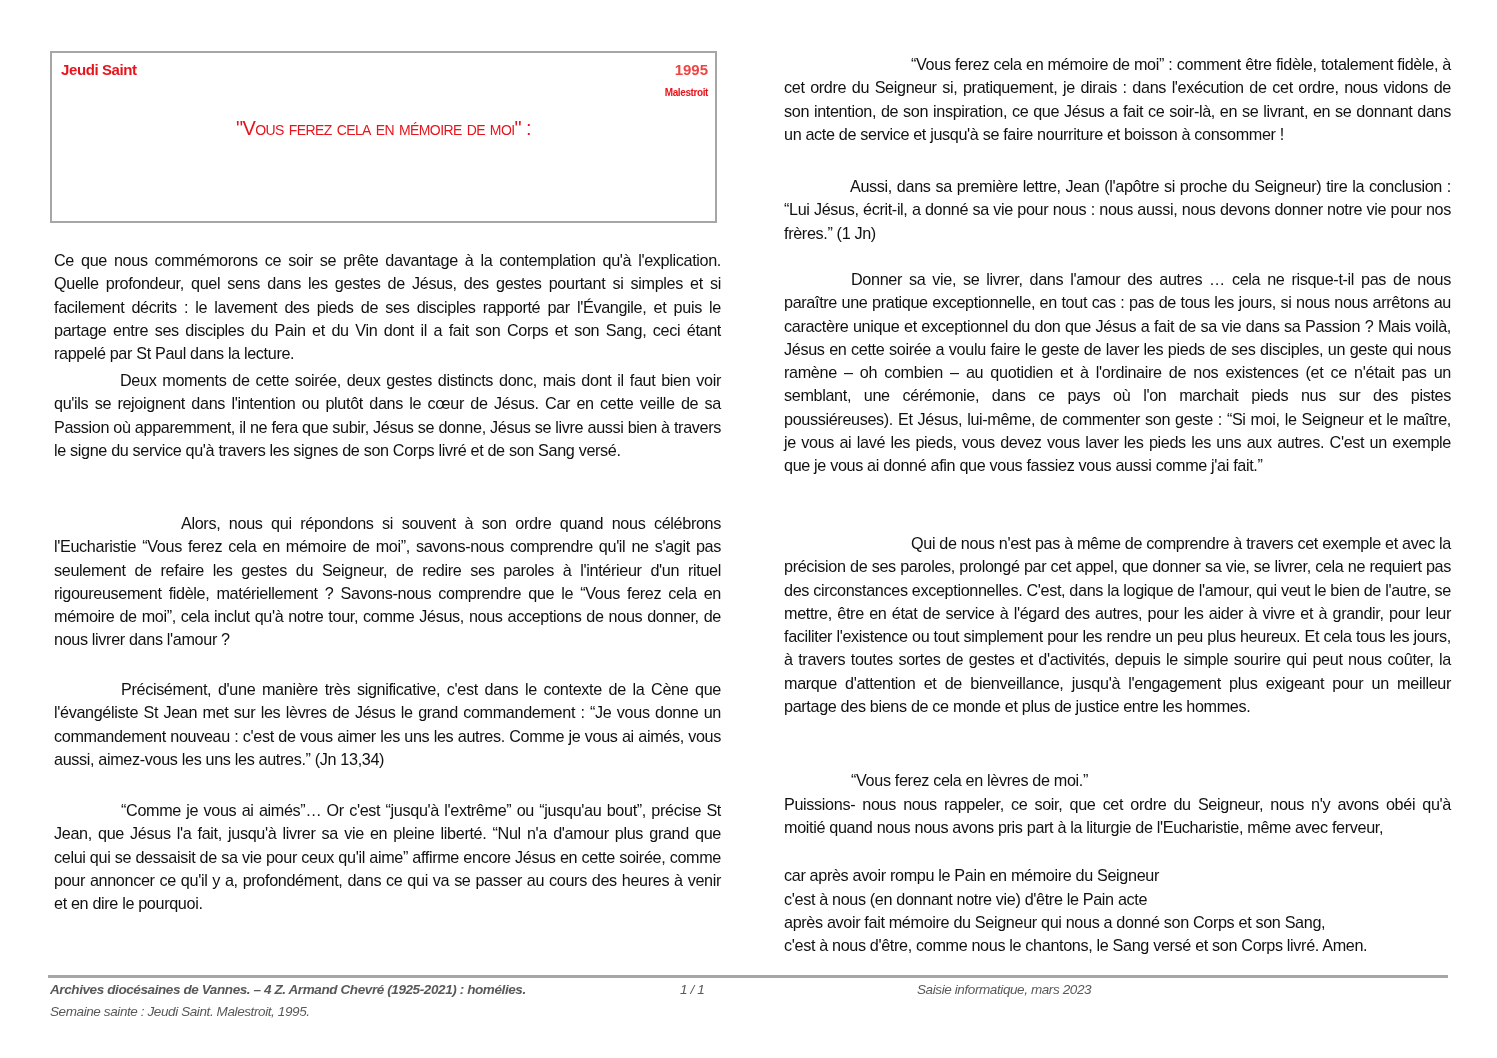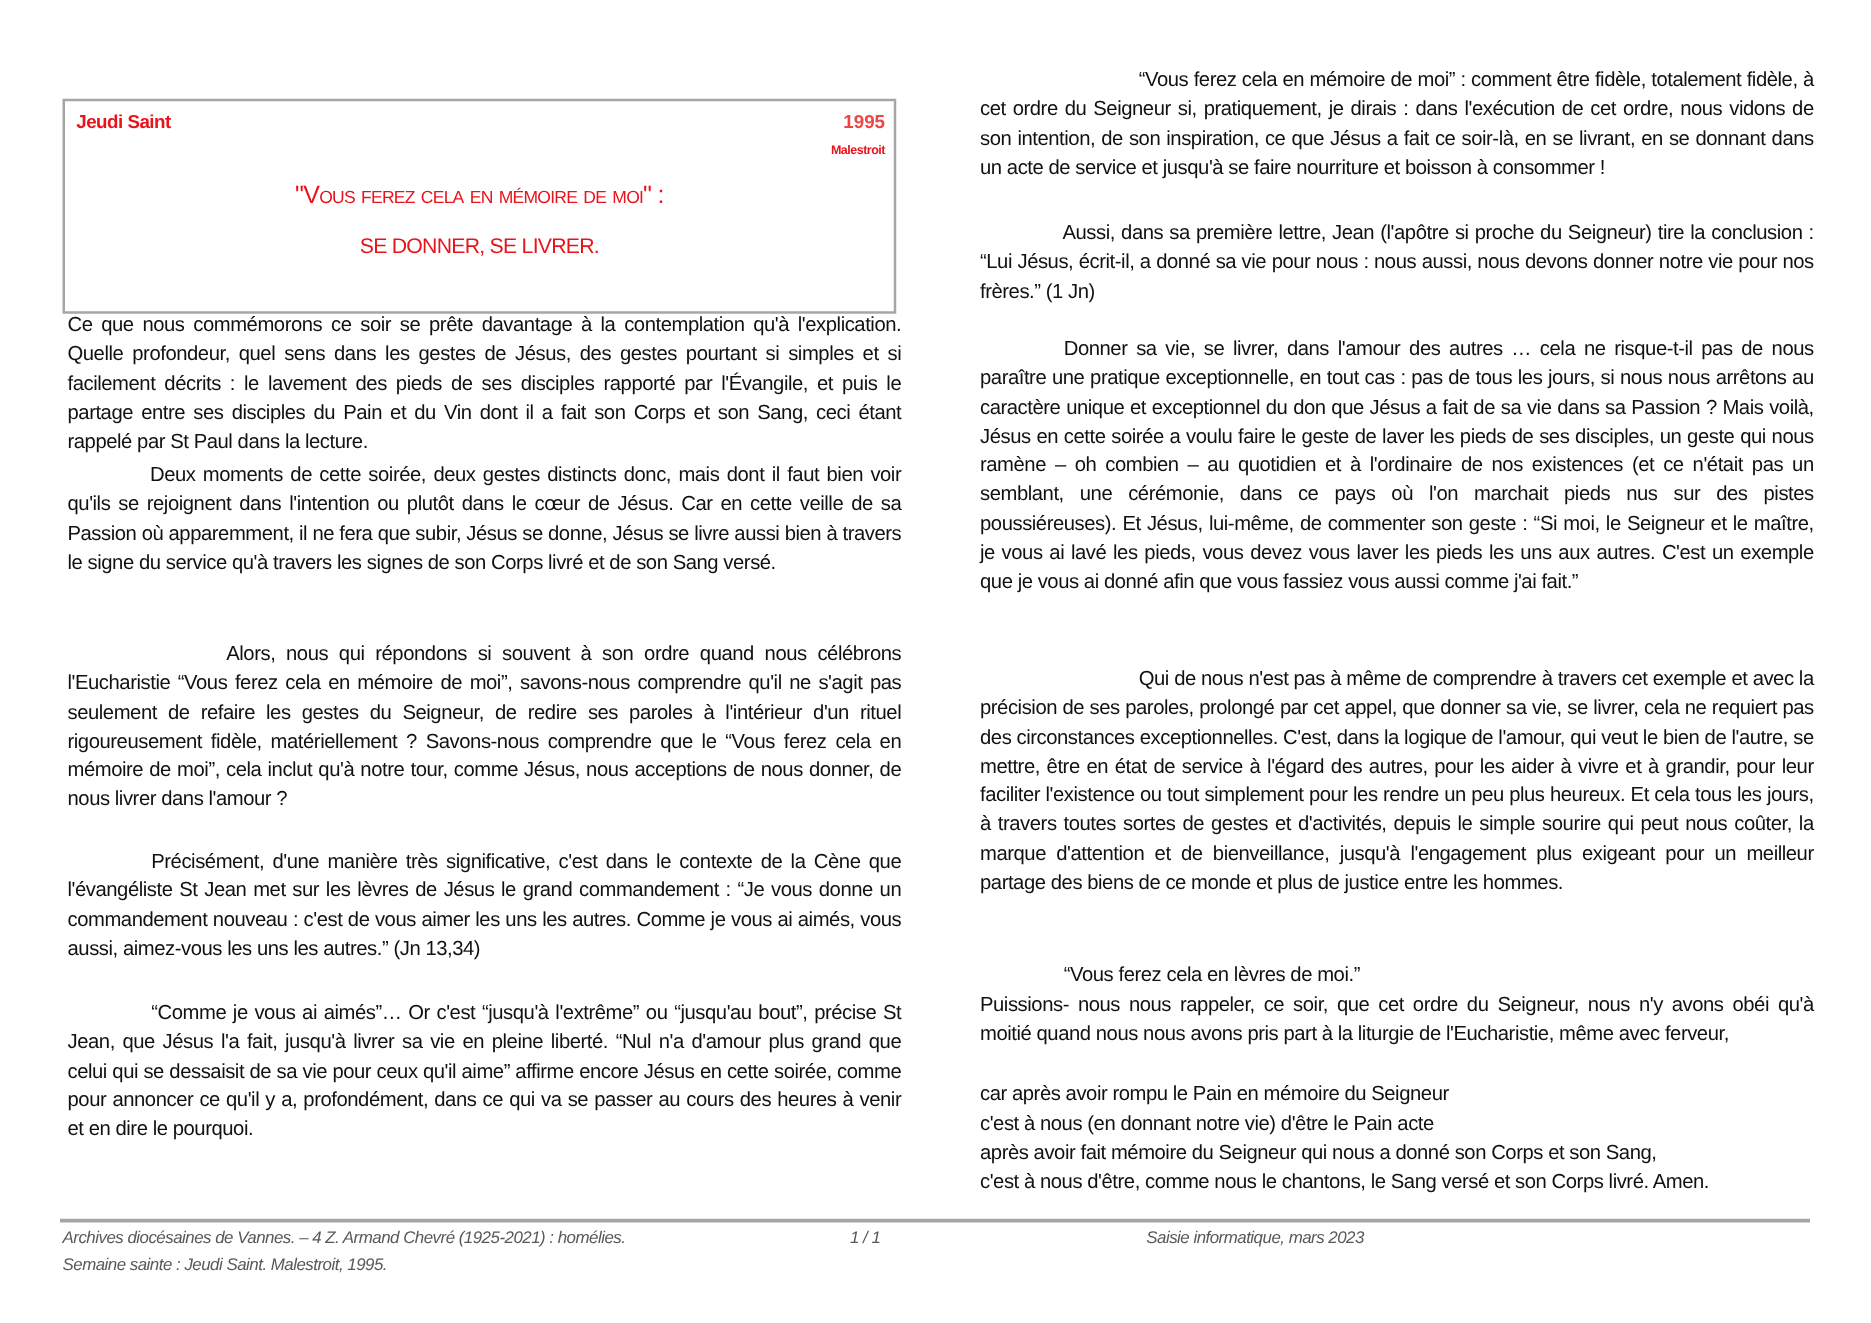--- a/index.html
+++ b/index.html
@@ -10,21 +10,21 @@
   .col {
     position: absolute; top: 0;
     font-size: 16.2px; line-height: 23.3px;
     letter-spacing: -0.35px;
   }
   .col-left { left: 50px; width: 667px; }
   .col-right { left: 780px; width: 667px; }
 
   .header-box {
     position: absolute; left: 50px; top: 51px; width: 663px; height: 168px;
-    border: 2px solid #a6a6a6; box-sizing: content-box; margin-top: 28px;
+    border: 2px solid #a6a6a6; box-sizing: content-box;
   }
   .hdr-left { position: absolute; left: 9px; top: 8px; color: #e8141c; font-weight: bold; font-size: 15px; letter-spacing: -0.4px; }
   .hdr-year { position: absolute; right: 7px; top: 8px; color: #ef4444; font-weight: bold; font-size: 15px; }
   .hdr-place { position: absolute; right: 7px; top: 34px; color: #e8141c; font-weight: bold; font-size: 10px; letter-spacing: -0.4px; }
   .hdr-title { position: absolute; left: 0; right: 0; top: 64px; text-align: center; color: #e8141c; font-size: 20px; letter-spacing: -0.6px; }
   .hdr-subtitle { position: absolute; left: 0; right: 0; top: 106px; text-align: center; color: #e8141c; font-size: 17px; letter-spacing: -0.6px; }
 
   .para { position: absolute; margin: 4px; text-align: justify; text-align-last: left; }
   .para.left-aligned { text-align: left; }
 
@@ -37,21 +37,20 @@
   }
 </style>
 </head>
 <body>
 
 <div class="header-box">
   <div class="hdr-left">Jeudi Saint</div>
   <div class="hdr-year">1995</div>
   <div class="hdr-place">Malestroit</div>
   <div class="hdr-title"><span style="font-variant: small-caps;">"Vous ferez cela en mémoire de moi"  :</span></div>
-  <div class="hdr-subtitle">SE DONNER, SE LIVRER.</div>
 </div>
 
 <div class="col col-left">
   <p class="para" style="top:245px; width:667px;">Ce que nous commémorons ce soir se prête davantage à la contemplation qu'à l'explication. Quelle profondeur, quel sens dans les gestes de Jésus, des gestes pourtant si simples et si facilement décrits : le lavement des pieds de ses disciples rapporté par l'Évangile, et puis le partage entre ses disciples du Pain et du Vin dont il a fait son Corps et son Sang, ceci étant rappelé par St Paul dans la lecture.</p>
   <p class="para" style="top:365px; width:667px; text-indent:66px;">Deux moments de cette soirée, deux gestes distincts donc, mais dont il faut bien voir qu'ils se rejoignent dans l'intention ou plutôt dans le cœur de Jésus. Car en cette veille de sa Passion où apparemment, il ne fera que subir, Jésus se donne, Jésus se livre aussi bien à travers le signe du service qu'à travers les signes de son Corps livré et de son Sang versé.</p>
   <p class="para" style="top:508px; width:667px; text-indent:127px;">Alors, nous qui répondons si souvent à son ordre quand nous célébrons l'Eucharistie “Vous ferez cela en mémoire de moi”, savons-nous comprendre qu'il ne s'agit pas seulement de refaire les gestes du Seigneur, de redire ses paroles à l'intérieur d'un rituel rigoureusement fidèle, matériellement ? Savons-nous comprendre que le “Vous ferez cela en mémoire de moi”, cela inclut qu'à notre tour, comme Jésus, nous acceptions de nous donner, de nous livrer dans l'amour ?</p>
   <p class="para" style="top:674px; width:667px; text-indent:67px;">Précisément, d'une manière très significative, c'est dans le contexte de la Cène que l'évangéliste St Jean met sur les lèvres de Jésus le grand commandement : “Je vous donne un commandement nouveau : c'est de vous aimer les uns les autres. Comme je vous ai aimés, vous aussi, aimez-vous les uns les autres.” (Jn 13,34)</p>
   <p class="para" style="top:795px; width:667px; text-indent:67px;">“Comme je vous ai aimés”… Or c'est “jusqu'à l'extrême” ou “jusqu'au bout”, précise St Jean, que Jésus l'a fait, jusqu'à livrer sa vie en pleine liberté. “Nul n'a d'amour plus grand que celui qui se dessaisit de sa vie pour ceux qu'il aime” affirme encore Jésus en cette soirée, comme pour annoncer ce qu'il y a, profondément, dans ce qui va se passer au cours des heures à venir et en dire le pourquoi.</p>
 </div>
 
@@ -63,16 +62,16 @@
 
   <div class="para left-aligned" style="top:765px; width:667px; text-indent:67px;">“Vous ferez cela en lèvres de moi.”</div>
   <div class="para" style="top:789px; width:667px;">Puissions- nous nous rappeler, ce soir, que cet ordre du Seigneur, nous n'y avons obéi qu'à moitié quand nous nous avons pris part à la liturgie de l'Eucharistie, même avec ferveur,</div>
   <div class="para left-aligned" style="top:860px; width:667px;">car après avoir rompu le Pain en mémoire du Seigneur</div>
   <div class="para left-aligned" style="top:884px; width:667px;">c'est à nous (en donnant notre vie) d'être le Pain acte</div>
   <div class="para left-aligned" style="top:907px; width:667px;">après avoir fait mémoire du Seigneur qui nous a donné son Corps et son Sang,</div>
   <div class="para left-aligned" style="top:930px; width:667px;">c'est à nous d'être, comme nous le chantons, le Sang versé et son Corps livré. Amen.</div>
 </div>
 
 <div class="footer-rule"></div>
-<div class="footer-text" style="left:50px; top:982px;">Archives diocésaines de Vannes. – 4 Z.  Armand Chevré (1925-2021) : homélies.</div>
+<div class="footer-text" style="left:50px; top:982px;font-weight:bold;">Archives diocésaines de Vannes. – 4 Z.  Armand Chevré (1925-2021) : homélies.</div>
 <div class="footer-text" style="left:680px; top:982px;">1 / 1</div>
 <div class="footer-text" style="left:917px; top:982px;">Saisie informatique, mars 2023</div>
 <div class="footer-text" style="left:50px; top:1004px;">Semaine sainte : Jeudi Saint. Malestroit, 1995.</div>
 
 </body></html>

